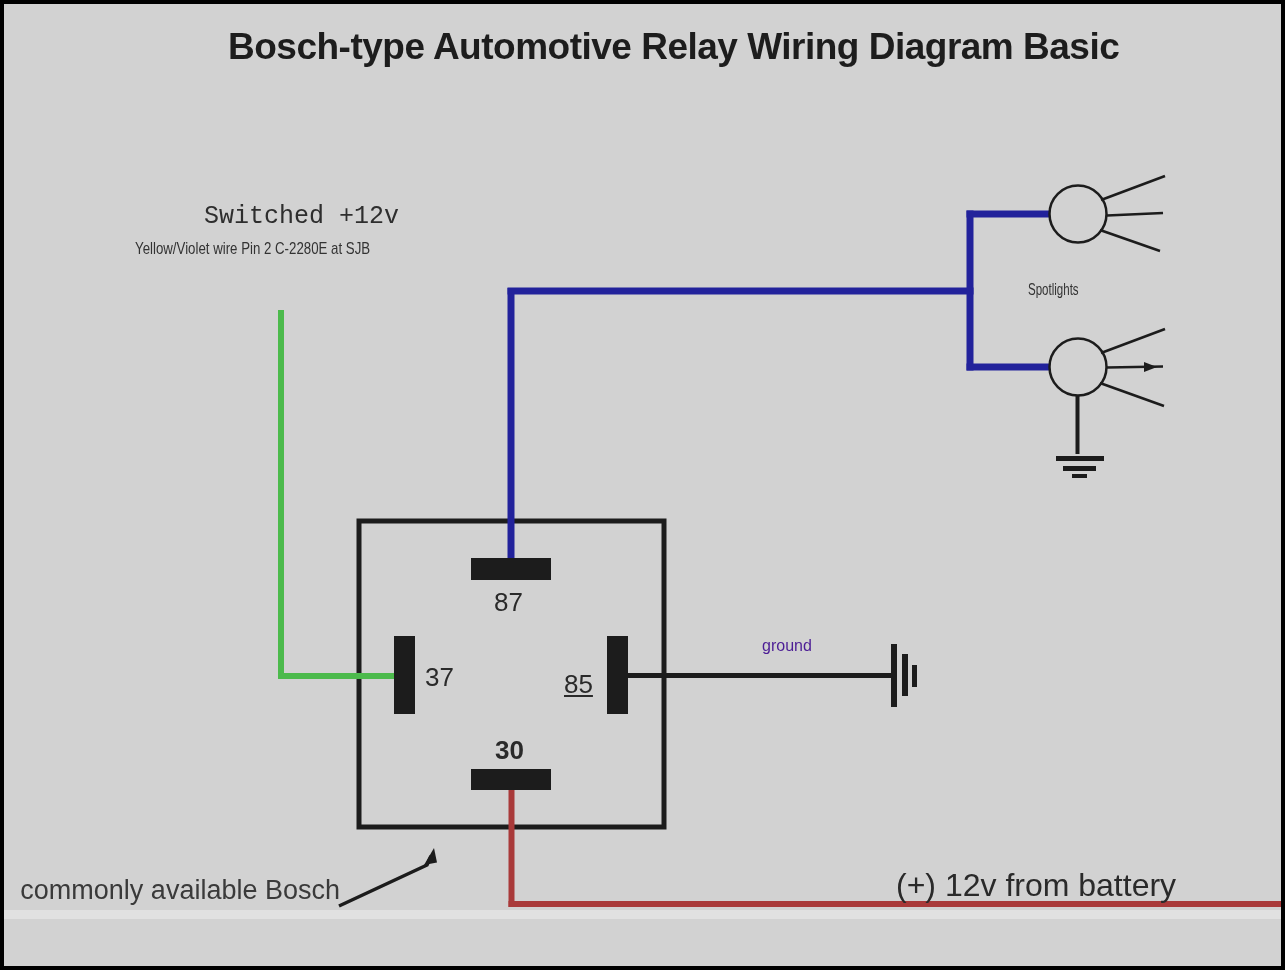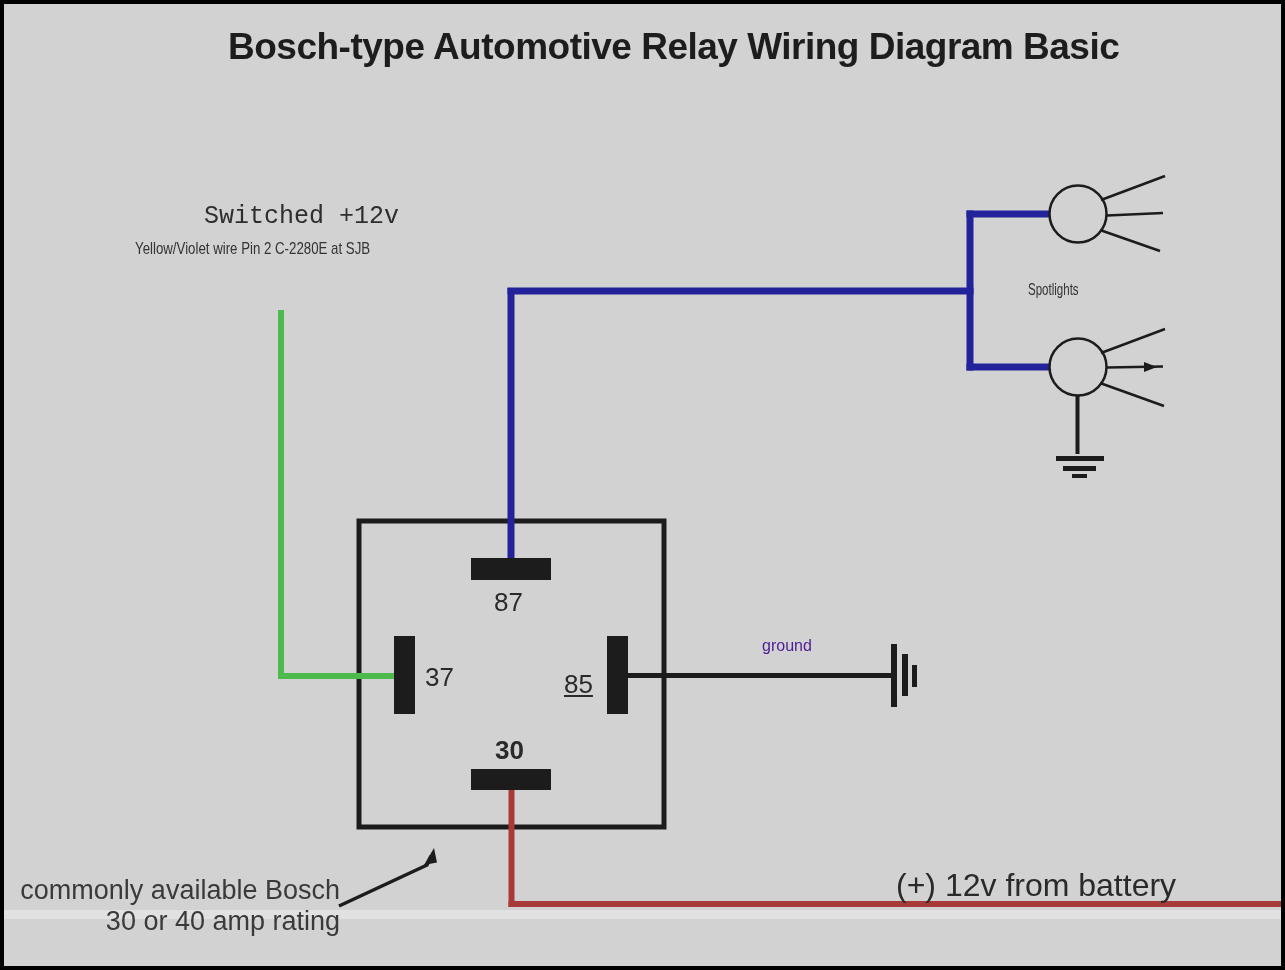--- a/index.html
+++ b/index.html
@@ -115,16 +115,15 @@
   <div class="txt" style="left:421px;top:658px;font-size:26px;">37</div>
   <div class="txt" style="left:560px;top:665px;font-size:26px;text-decoration:underline;">85</div>
   <div class="txt" style="left:491px;top:731px;font-size:26px;font-weight:bold;">30</div>
 
   <div class="txt ground-lbl">ground</div>
 
   <div class="txt battery-lbl">(+) 12v from battery</div>
 
   <div class="txt note">
     <div>commonly available Bosch</div>
-    <div>30 or 40 amp rating</div>
   </div>
 
 </div>
 
 </body></html>

